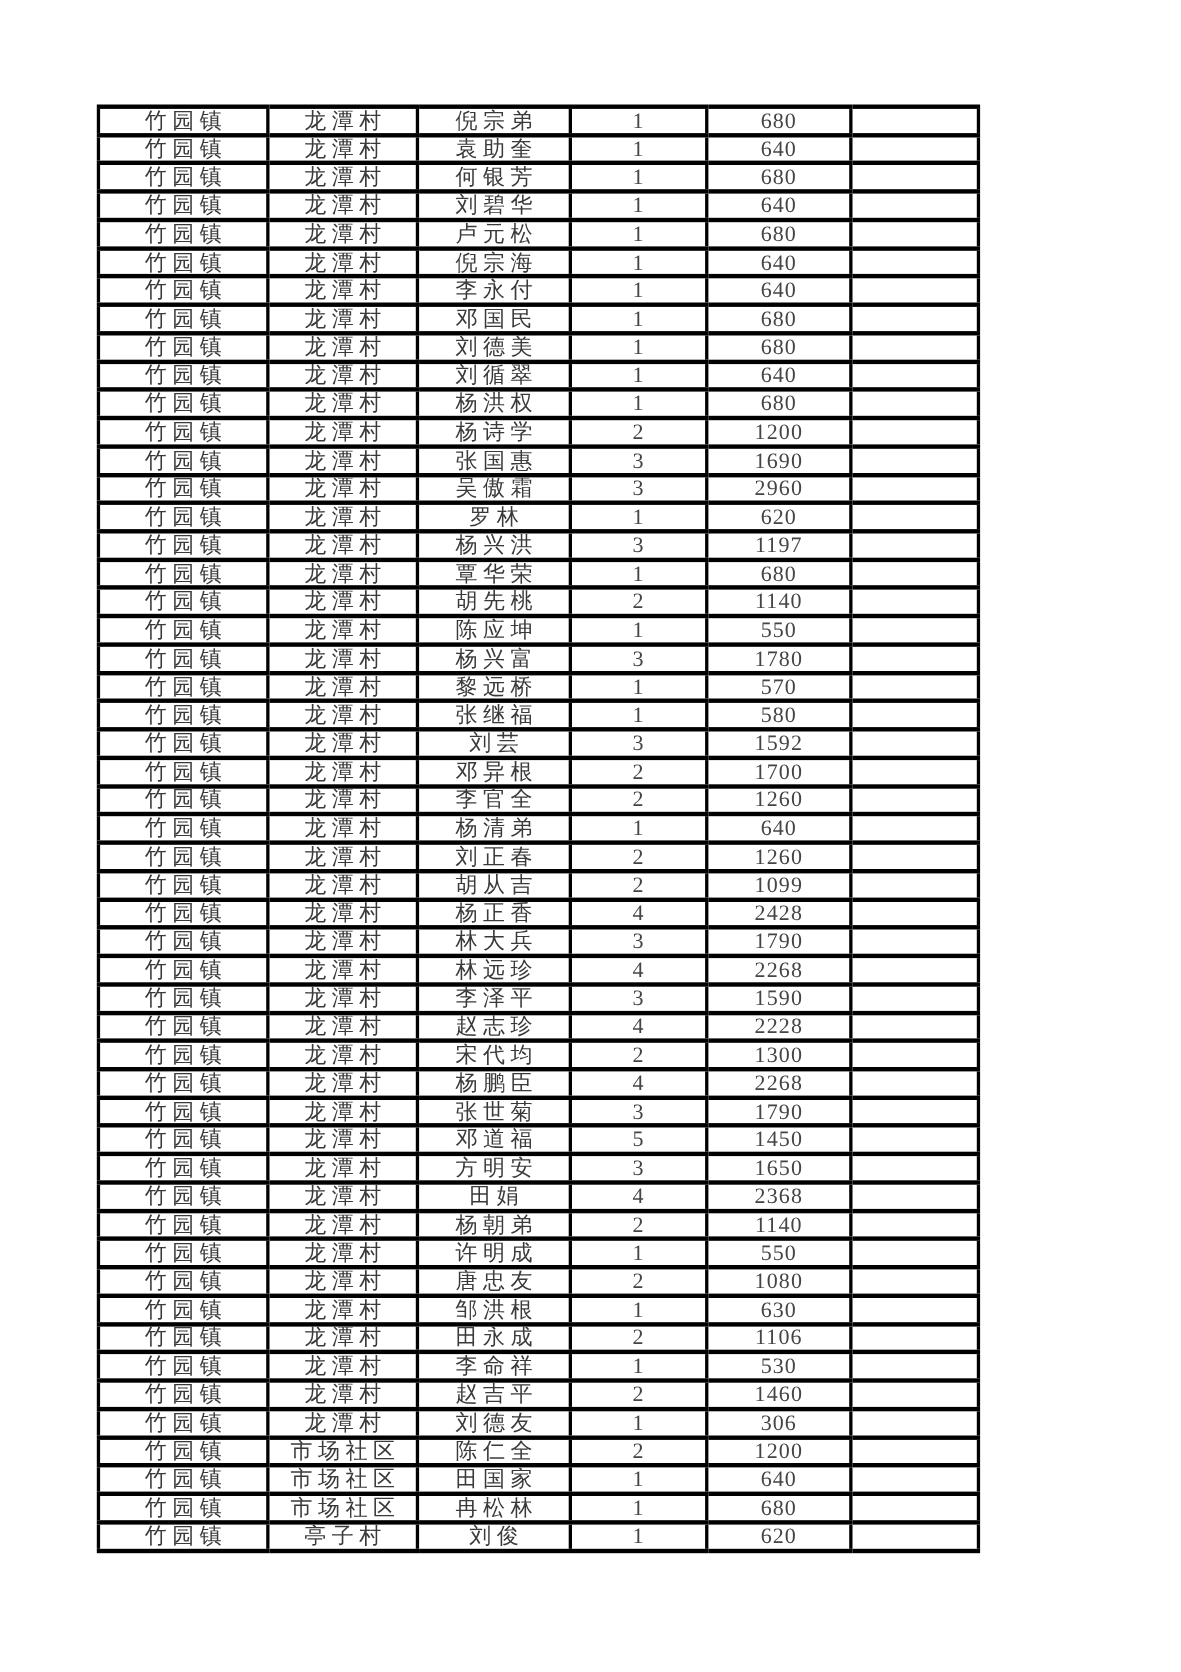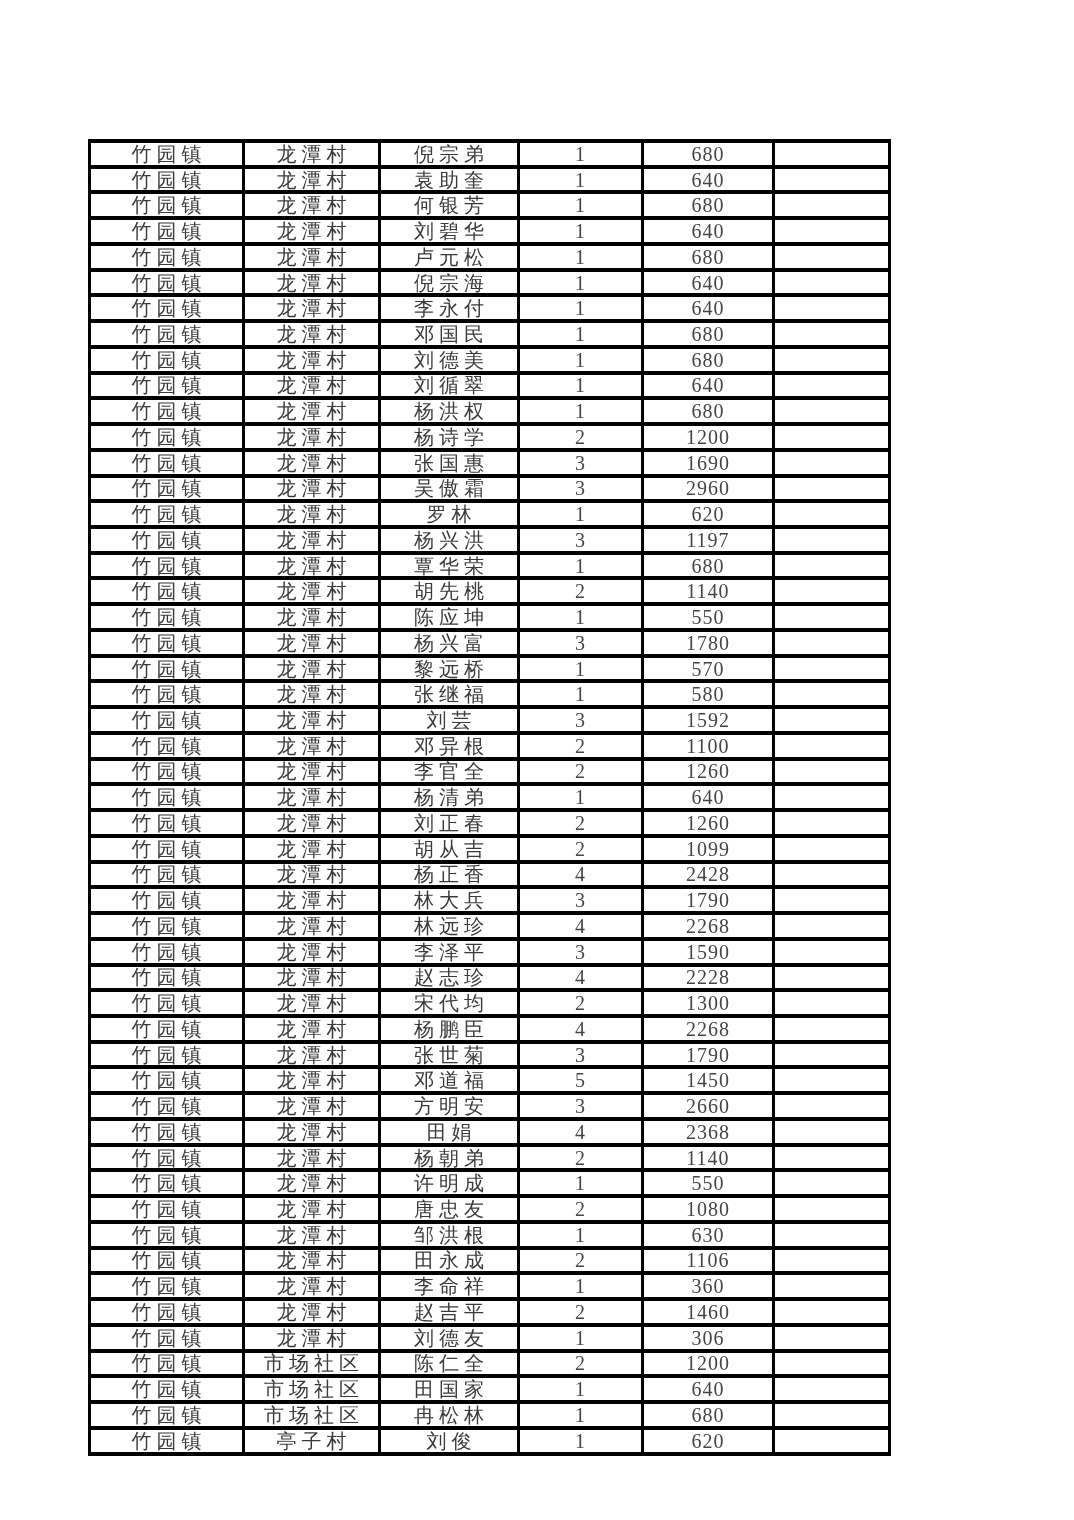--- a/index.html
+++ b/index.html
@@ -11,21 +11,20 @@
     position: relative;
     width: 1074px;
     height: 1520px;
     overflow: hidden;
     font-family: "Liberation Serif", "DejaVu Serif", serif;
   }
   .sheet {
     position: absolute;
     left: 88px;
     top: 95px;
-    margin-top: 44px;
   }
   table.grid {
     border-collapse: collapse;
     table-layout: fixed;
     width: 800px;
     height: 1317px;
     background: #ffffff;
   }
   table.grid col.c0 { width: 154px; }
   table.grid col.c1 { width: 136px; }
@@ -251,21 +250,21 @@
           <td class="zh">刘芸</td>
           <td class="num">3</td>
           <td class="num">1592</td>
           <td class="num"></td>
         </tr>
         <tr>
           <td class="zh">竹园镇</td>
           <td class="zh">龙潭村</td>
           <td class="zh">邓异根</td>
           <td class="num">2</td>
-          <td class="num">1100</td>
+          <td class="num">1700</td>
           <td class="num"></td>
         </tr>
         <tr>
           <td class="zh">竹园镇</td>
           <td class="zh">龙潭村</td>
           <td class="zh">李官全</td>
           <td class="num">2</td>
           <td class="num">1260</td>
           <td class="num"></td>
         </tr>
@@ -363,21 +362,21 @@
           <td class="zh">邓道福</td>
           <td class="num">5</td>
           <td class="num">1450</td>
           <td class="num"></td>
         </tr>
         <tr>
           <td class="zh">竹园镇</td>
           <td class="zh">龙潭村</td>
           <td class="zh">方明安</td>
           <td class="num">3</td>
-          <td class="num">2660</td>
+          <td class="num">1650</td>
           <td class="num"></td>
         </tr>
         <tr>
           <td class="zh">竹园镇</td>
           <td class="zh">龙潭村</td>
           <td class="zh">田娟</td>
           <td class="num">4</td>
           <td class="num">2368</td>
           <td class="num"></td>
         </tr>
@@ -419,21 +418,21 @@
           <td class="zh">田永成</td>
           <td class="num">2</td>
           <td class="num">1106</td>
           <td class="num"></td>
         </tr>
         <tr>
           <td class="zh">竹园镇</td>
           <td class="zh">龙潭村</td>
           <td class="zh">李命祥</td>
           <td class="num">1</td>
-          <td class="num">360</td>
+          <td class="num">530</td>
           <td class="num"></td>
         </tr>
         <tr>
           <td class="zh">竹园镇</td>
           <td class="zh">龙潭村</td>
           <td class="zh">赵吉平</td>
           <td class="num">2</td>
           <td class="num">1460</td>
           <td class="num"></td>
         </tr>

